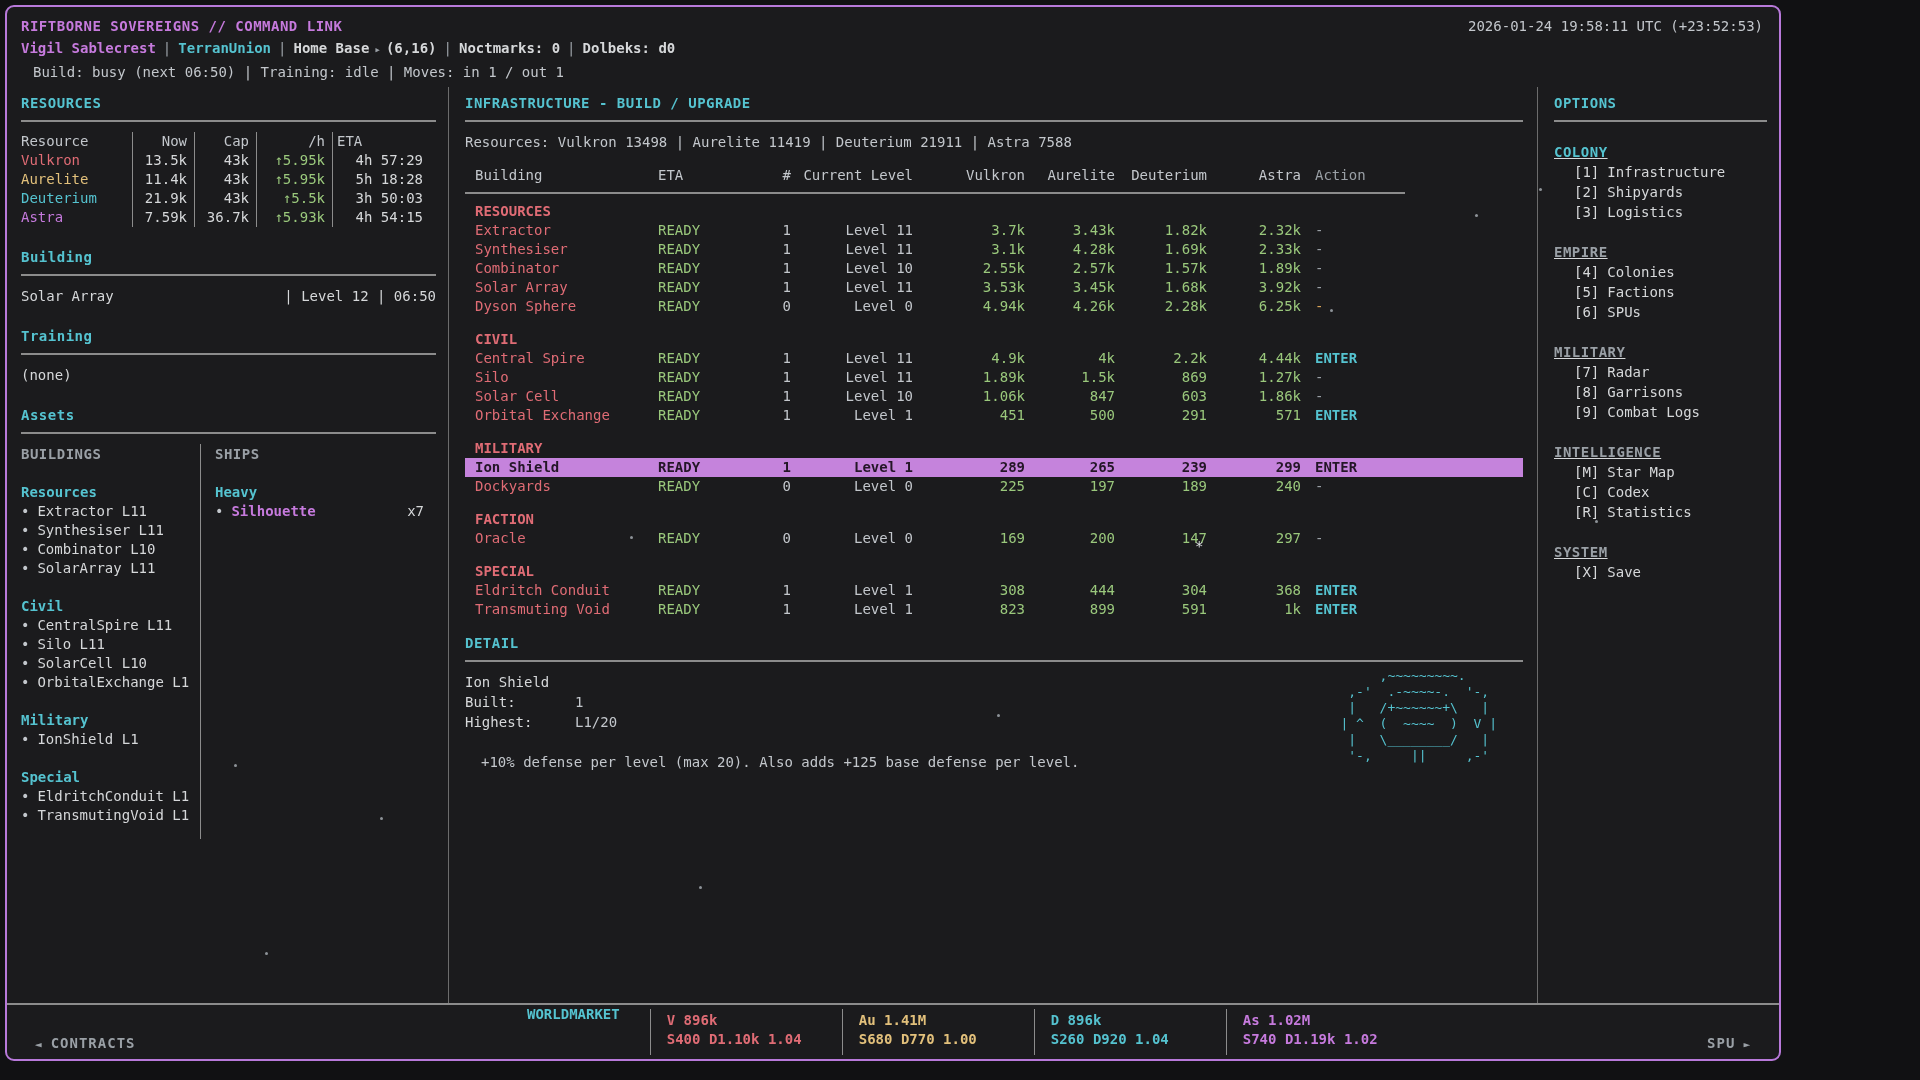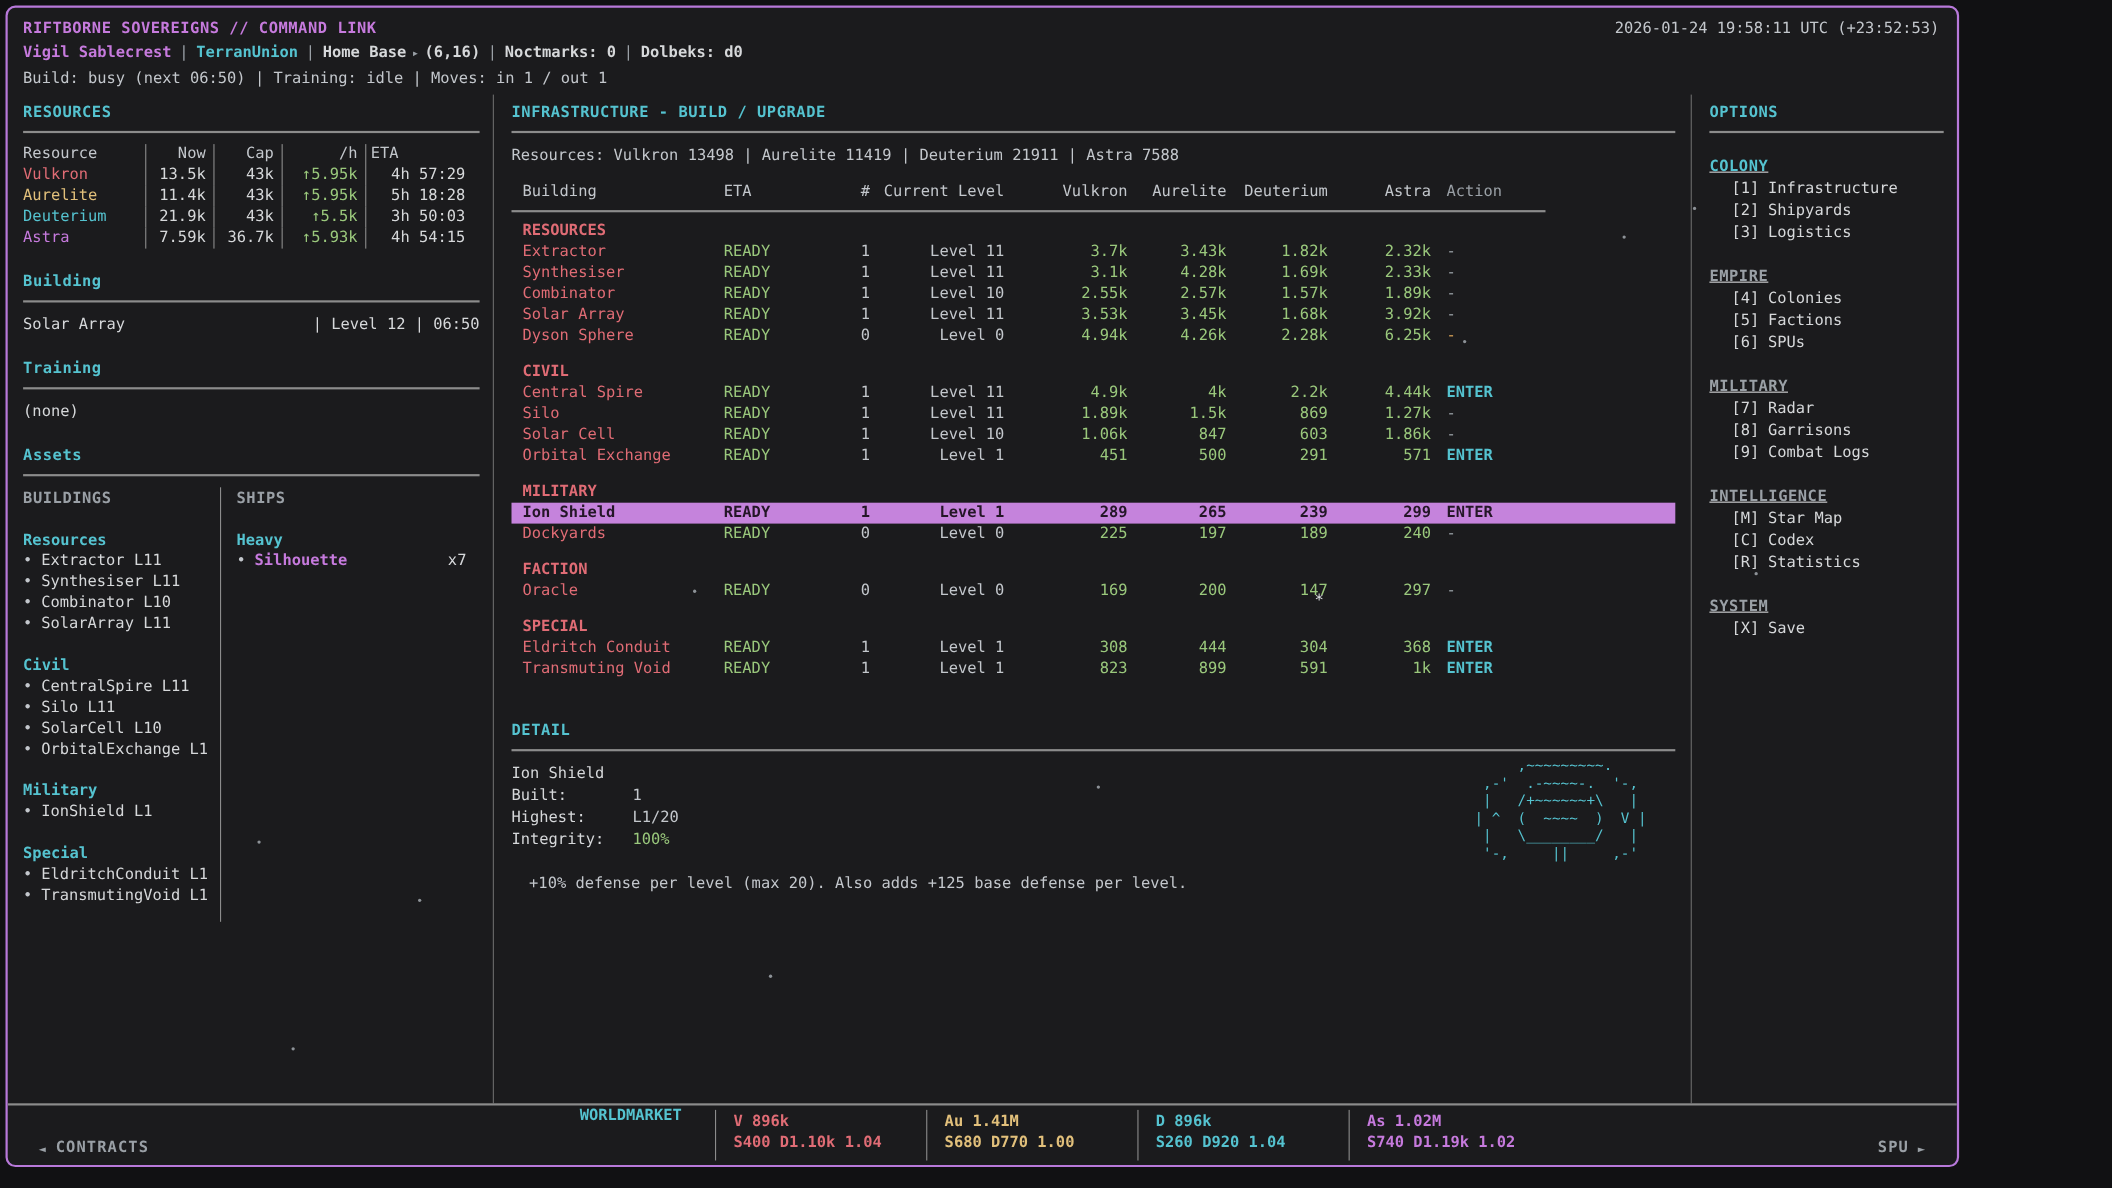--- a/index.html
+++ b/index.html
@@ -18,21 +18,21 @@
   .hline{line-height:22px;white-space:nowrap;}
   .hline1{display:flex;justify-content:space-between;}
   .title{color:var(--purple);font-weight:bold;letter-spacing:.5px;}
   .clock{color:var(--lgray);}
   .sep{color:var(--gray);margin:0 7px;}
   .player{color:var(--purple);font-weight:bold;}
   .faction{color:var(--cyan);font-weight:bold;}
   .base{color:var(--white);font-weight:bold;}
   .tri{color:var(--gray);font-size:11px;margin:0 5px;}
   .plain{color:var(--white);font-weight:bold;}
-  .status{color:var(--lgray);}
+  .status{color:var(--lgray);margin-left:12px;}
   
   .main{flex:1 1 auto;display:flex;min-height:0;}
   .lpanel{flex:0 0 442px;border-right:1px solid var(--div);padding:8px 12px 0 14px;overflow:hidden;}
   .cpanel{flex:1 1 auto;padding:8px 14px 0 16px;position:relative;overflow:hidden;}
   .rpanel{flex:0 0 242px;border-left:1px solid var(--div);padding:8px 12px 0 16px;overflow:hidden;}
   .sechead{color:var(--cyan);font-weight:bold;letter-spacing:.5px;}
   .rule{height:2px;background:var(--rule);margin:9px 0 10px 0;}
   
   .rrow{display:grid;grid-template-columns:112px 62px 62px 76px 106px;line-height:19px;}
   .rrow .c{border-right:1px solid var(--rule);padding-right:7px;text-align:right;}
@@ -68,21 +68,21 @@
   .bname{color:var(--red);}
   .ready{color:var(--green);}
   .lvl,.cnt{color:var(--lgray);}
   .cost{color:var(--green);}
   .act{padding-left:14px;color:var(--gray);}
   .a-enter{color:var(--cyan);font-weight:bold;}
   .a-orange{color:var(--orange);}
   .k-rowhl{background:var(--hl);}
   .k-rowhl span{color:var(--hlt) !important;font-weight:bold;}
   
-  .detail{margin-top:38px;position:relative;}
+  .detail{margin-top:16px;position:relative;}
   .dtext{line-height:20px;}
   .dlabel{display:inline-block;width:110px;color:var(--white);}
   .dval{color:var(--lgray);}
   .dgreen{color:var(--green);}
   .ddesc{margin-top:20px;color:var(--lgray);padding-left:16px;}
   .art{position:absolute;right:26px;top:-4px;color:var(--cyan);font-size:13px;line-height:16px;}
   
   .oline{line-height:20px;white-space:nowrap;}
   .o-header{font-weight:bold;letter-spacing:.5px;margin-top:20px;text-decoration:underline;}
   .tone-cyan{color:var(--cyan);} .tone-gray{color:var(--gray);}
@@ -521,21 +521,20 @@
         </div>
 
       <div class="detail">
         <div class="sechead">DETAIL</div>
         <div class="rule"></div>
         <div style="position:relative;">
           <div class="dtext">
             <div>Ion Shield</div>
             <div><span class="dlabel">Built:</span><span class="dval">1</span></div>
             <div><span class="dlabel">Highest:</span><span class="dval">L1/20</span></div>
-            <div><span class="dlabel">Integrity:</span><span class="dgreen">100%</span></div>
             <div class="ddesc">+10% defense per level (max 20). Also adds +125 base defense per level.</div>
           </div>
           <pre class="art">     ,~~~~~~~~~.
  ,-'  .-~~~~-.  '-,
  |   /+~~~~~~+\   |
 | ^  (  ~~~~  )  V |
  |   \________/   |
  '-,     ||     ,-'</pre>
         </div>
       </div>

